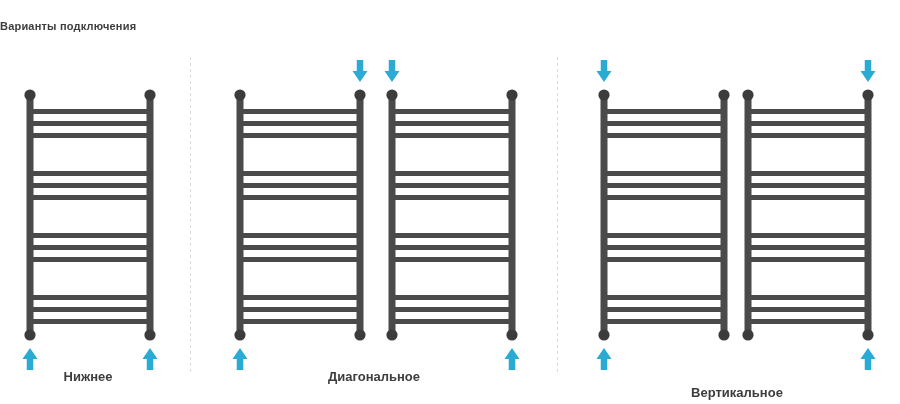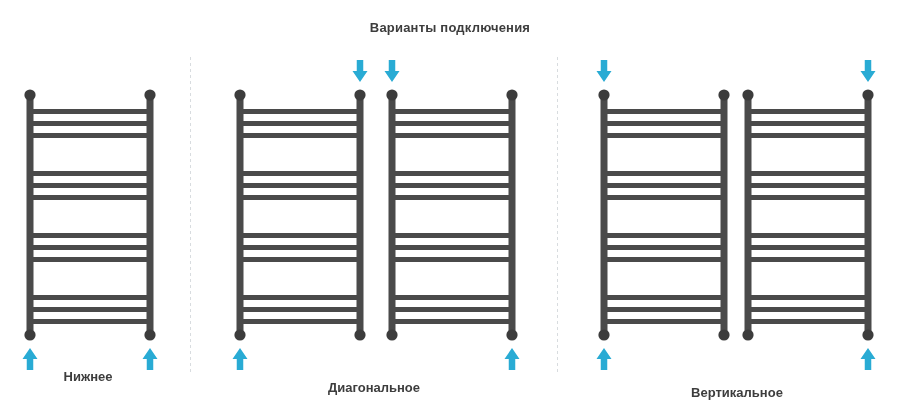--- a/index.html
+++ b/index.html
@@ -1,21 +1,21 @@
 <!DOCTYPE html>
 <html><head>
 <meta charset="utf-8">
 <style>
   html,body{margin:0;padding:0;background:#ffffff;}
   body{width:900px;height:404px;overflow:hidden;
        font-family:"Liberation Sans","DejaVu Sans",sans-serif;}
   #stage{position:relative;width:900px;height:404px;background:#fff;}
   #title{
-    position:absolute;top:20px;left:0;width:900px;text-align:center;
-    font-size:13px;font-weight:bold;color:#3d3d3d;letter-spacing:0.2px;
+    position:absolute;top:20px;left:0;width:900px;text-align:left;
+    font-size:11px;font-weight:bold;color:#3d3d3d;letter-spacing:0.2px;
   }
   .divider{
     position:absolute;top:57px;width:1px;height:318px;
     background-image:linear-gradient(to bottom,#d8dcdf 0 3px,rgba(0,0,0,0) 3px 6px);
     background-size:1px 6px;background-repeat:repeat-y;
   }
   .panel-label{
     position:absolute;font-size:13px;font-weight:bold;color:#3d3d3d;
     text-align:center;white-space:nowrap;
   }
@@ -146,15 +146,15 @@
             <path d="M 868 82 L 875.5 71 L 871.25 71 L 871.25 60 L 864.75 60 L 864.75 71 L 860.5 71 Z" fill="#29abd4"></path>
             <path d="M 868 348 L 875.5 359 L 871.25 359 L 871.25 370 L 864.75 370 L 864.75 359 L 860.5 359 Z" fill="#29abd4"></path>
           </g>
         </g>
       </svg>
     </div>
 
 <div class="divider" style="left: 190px;"></div>
     <div class="divider" style="left: 557px;"></div>
     <div class="panel-label" style="left: -2px; top: 369px; width: 180px;">Нижнее</div>
-    <div class="panel-label" style="left: 284px; top: 380px; width: 180px;">Диагональное</div>
+    <div class="panel-label" style="left: 284px; top: 369px; width: 180px;">Диагональное</div>
     <div class="panel-label" style="left: 647px; top: 369px; width: 180px; margin-top: 16px;">Вертикальное</div>
   </div>
 
 </body></html>

